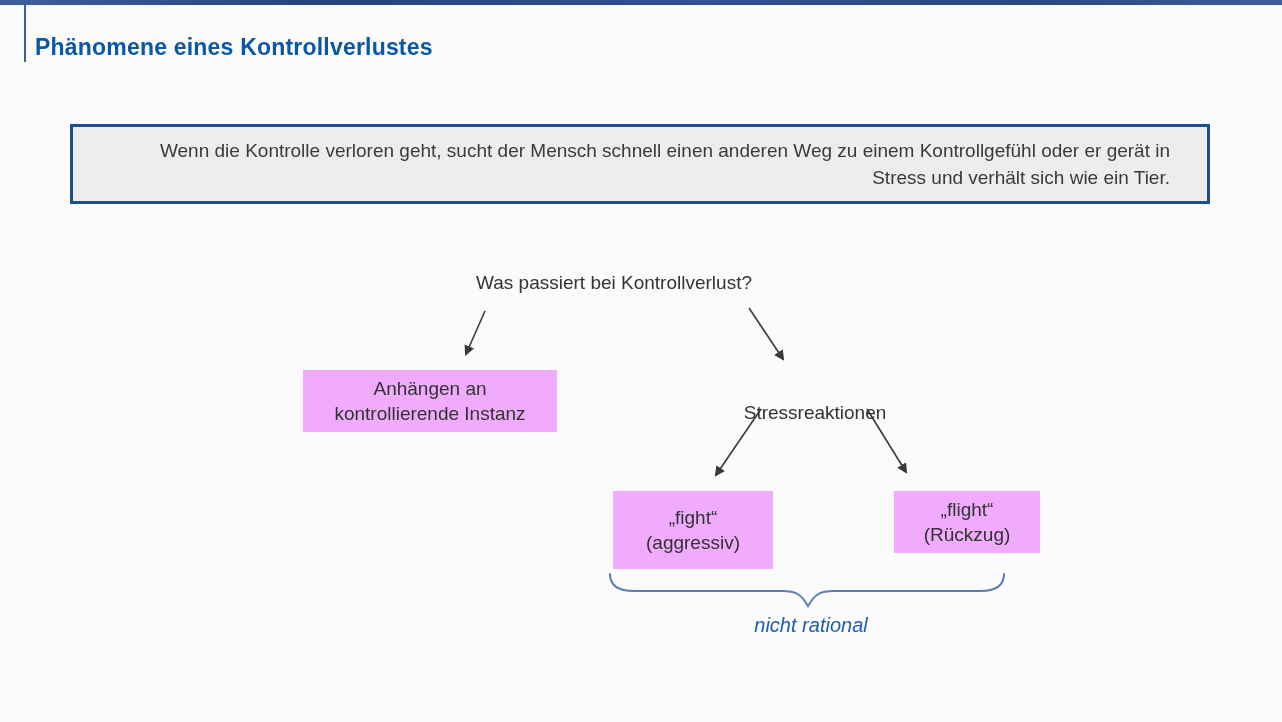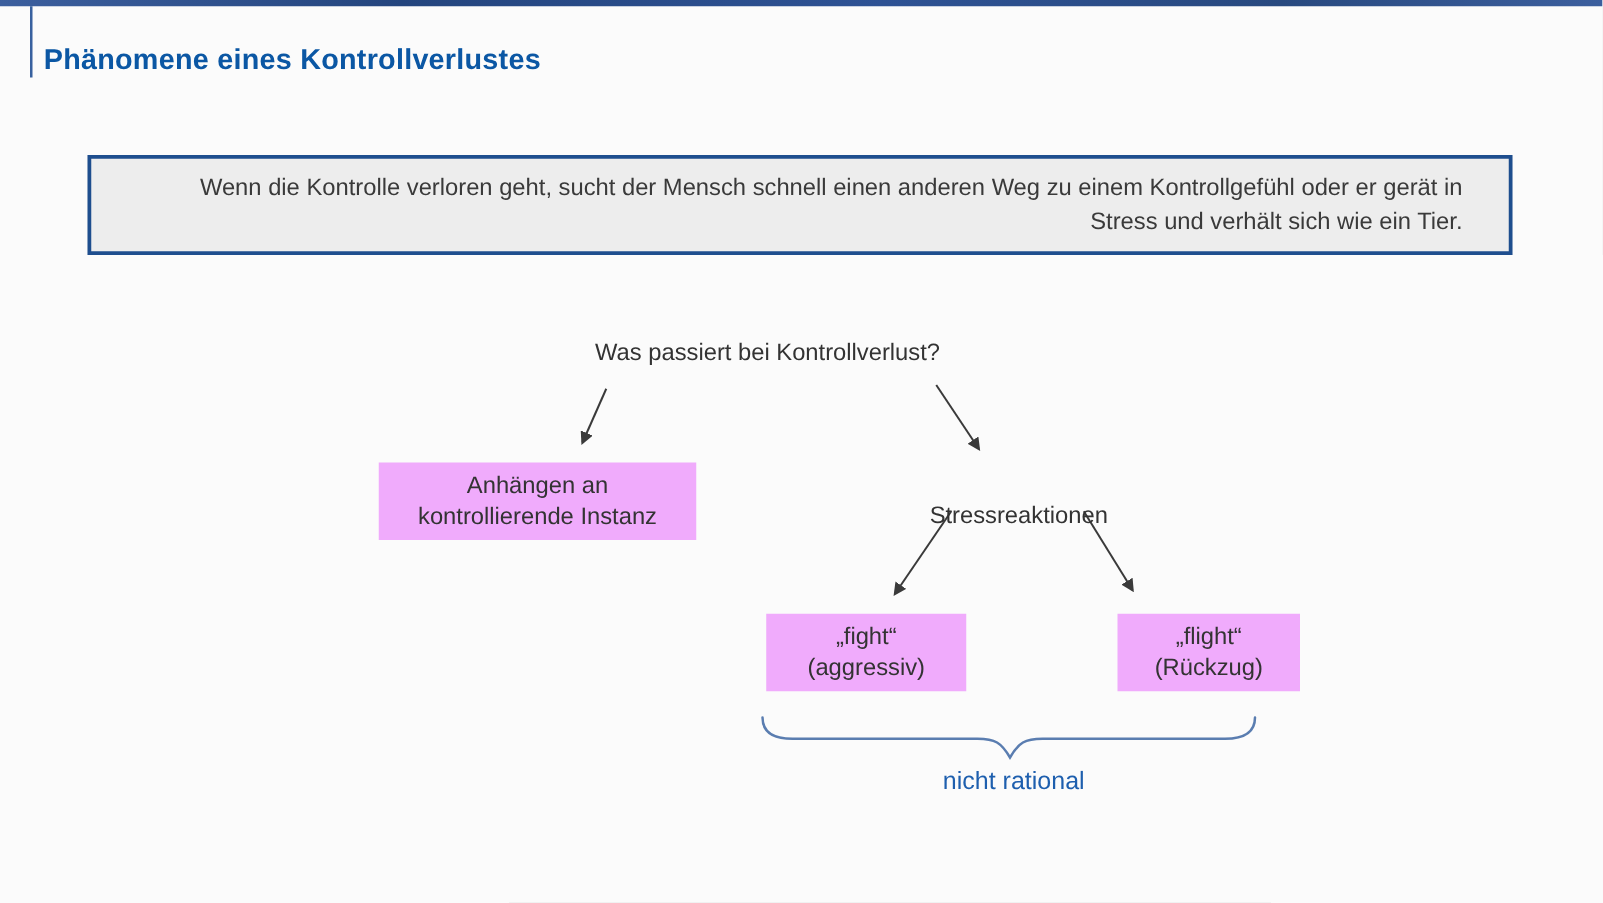--- a/index.html
+++ b/index.html
@@ -76,30 +76,31 @@
     display: flex;
     flex-direction: column;
     align-items: center;
     justify-content: center;
     text-align: center;
     font-size: 19px;
     line-height: 25px;
     color: #333333;
   }
   .node-left   { left: 303px; top: 370px; width: 254px; height: 62px; }
-  .node-fight  { left: 613px; top: 491px; width: 160px; height: 62px; }
+  .node-fight  { left: 613px; top: 491px; width: 160px; height: 78px; }
   .node-flight { left: 894px; top: 491px; width: 146px; height: 62px; }
   .brace-label {
     position: absolute;
     left: 811px;
     top: 614px;
     transform: translateX(-50%);
     font-size: 20px;
     color: #1e5fae;
     white-space: nowrap;
+    font-style: italic;
   }
   .overlay-svg {
     position: absolute;
     top: 0; left: 0;
     width: 1282px;
     height: 722px;
     pointer-events: none;
   }
 </style>
 </head>

